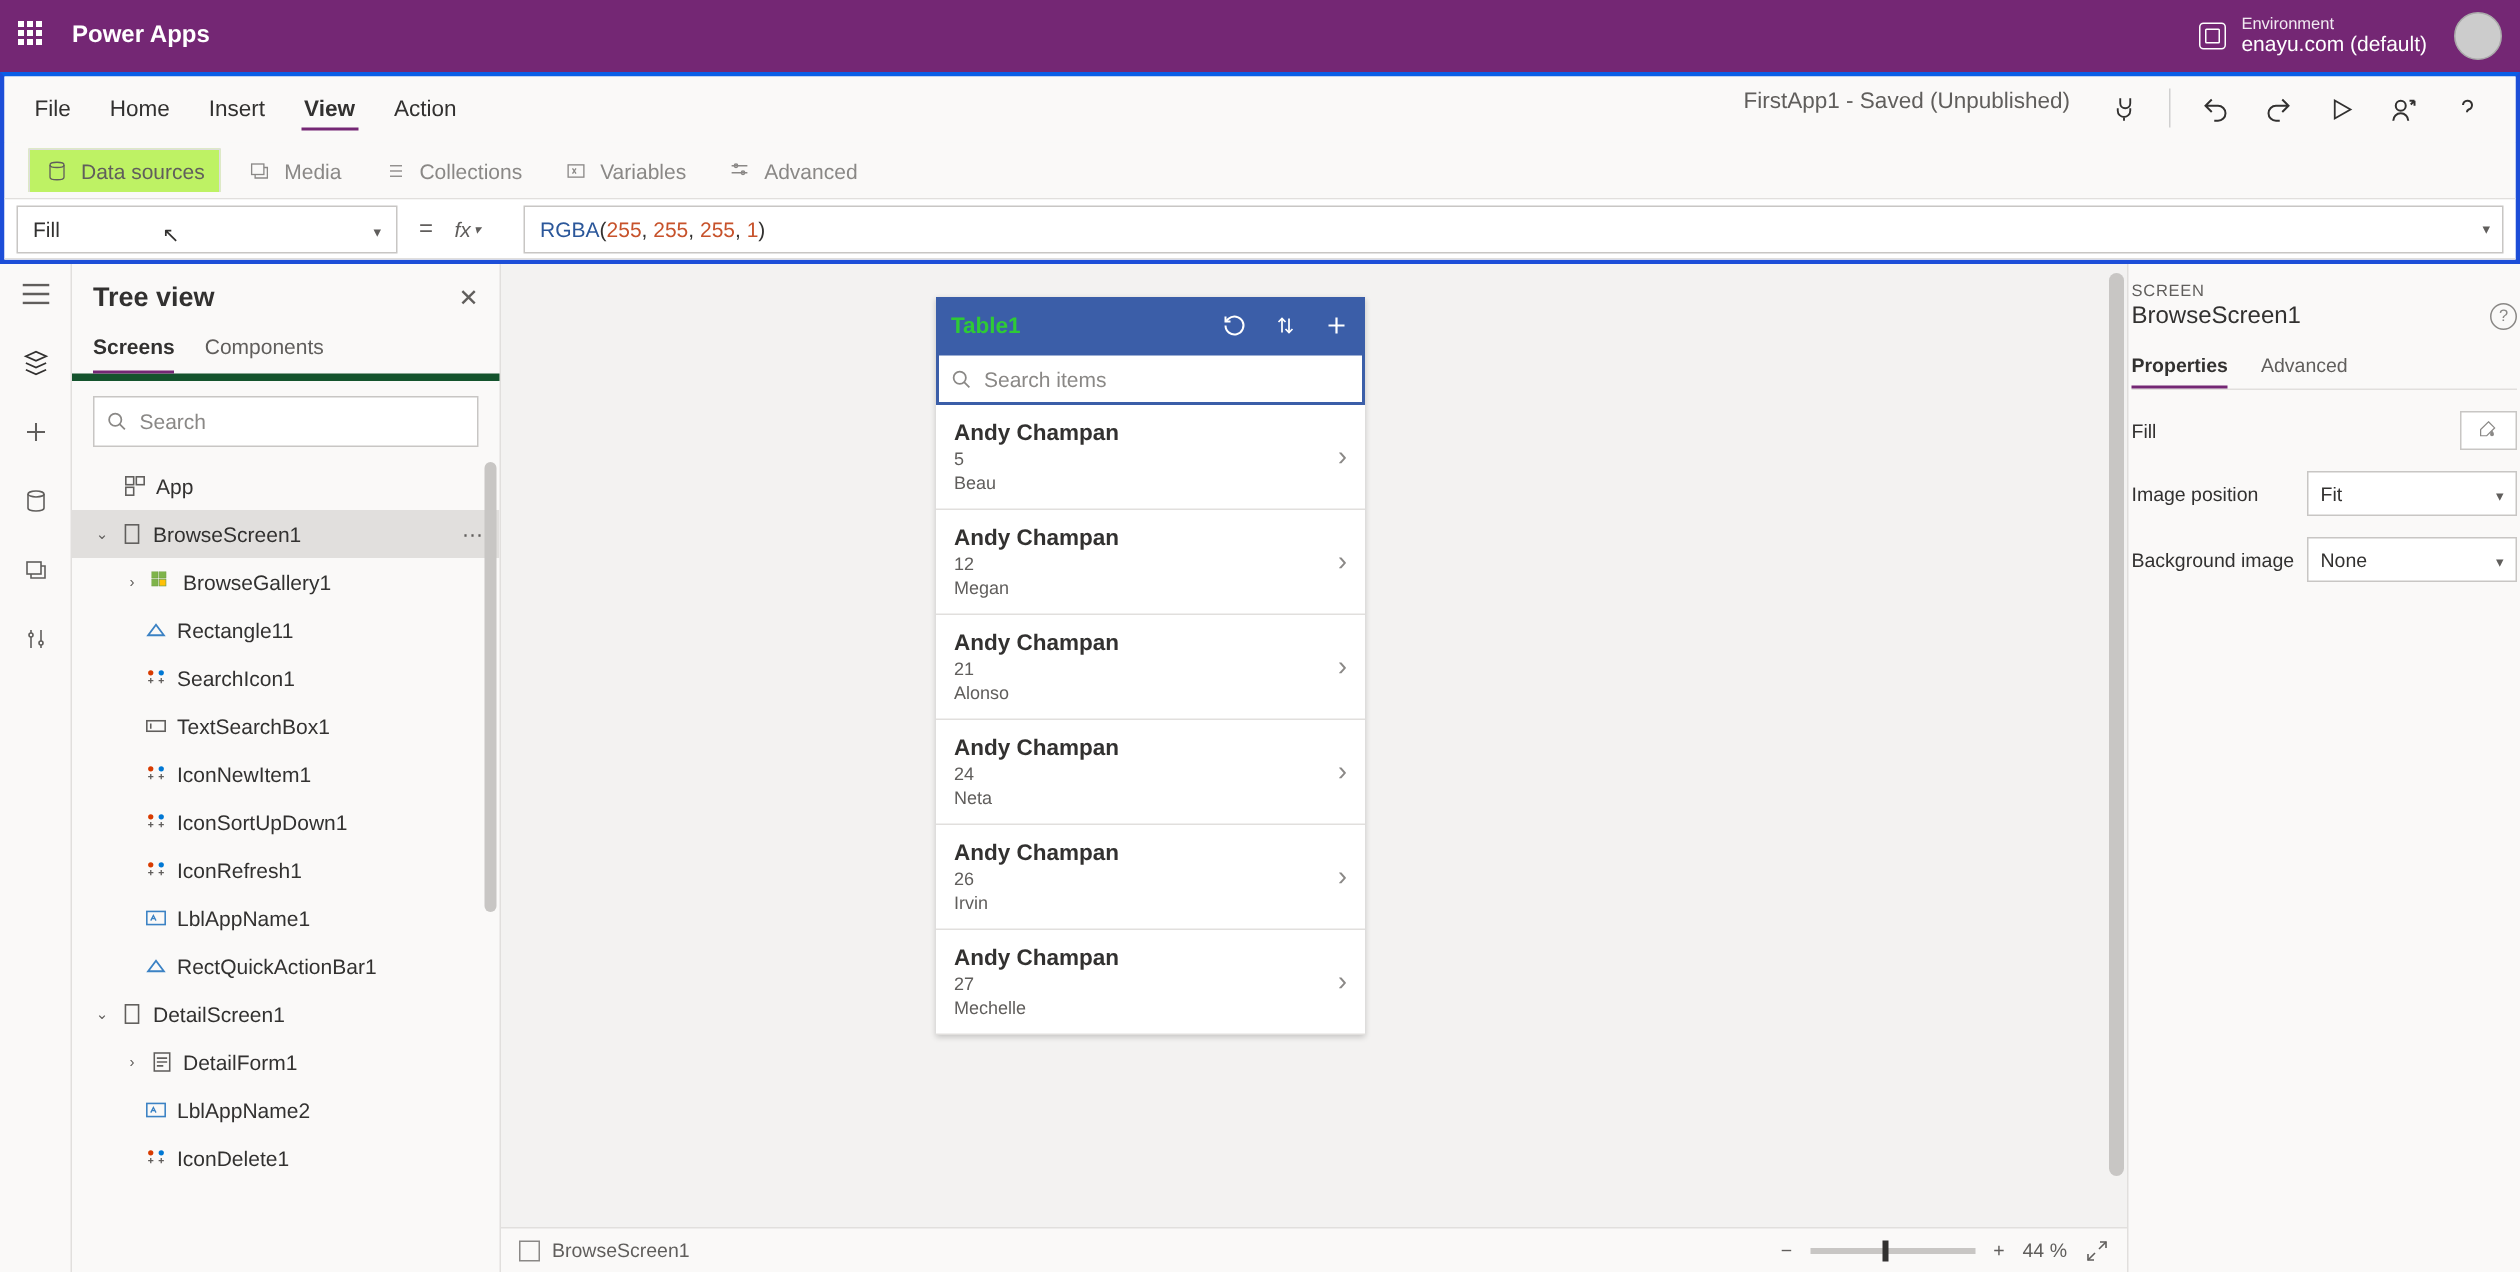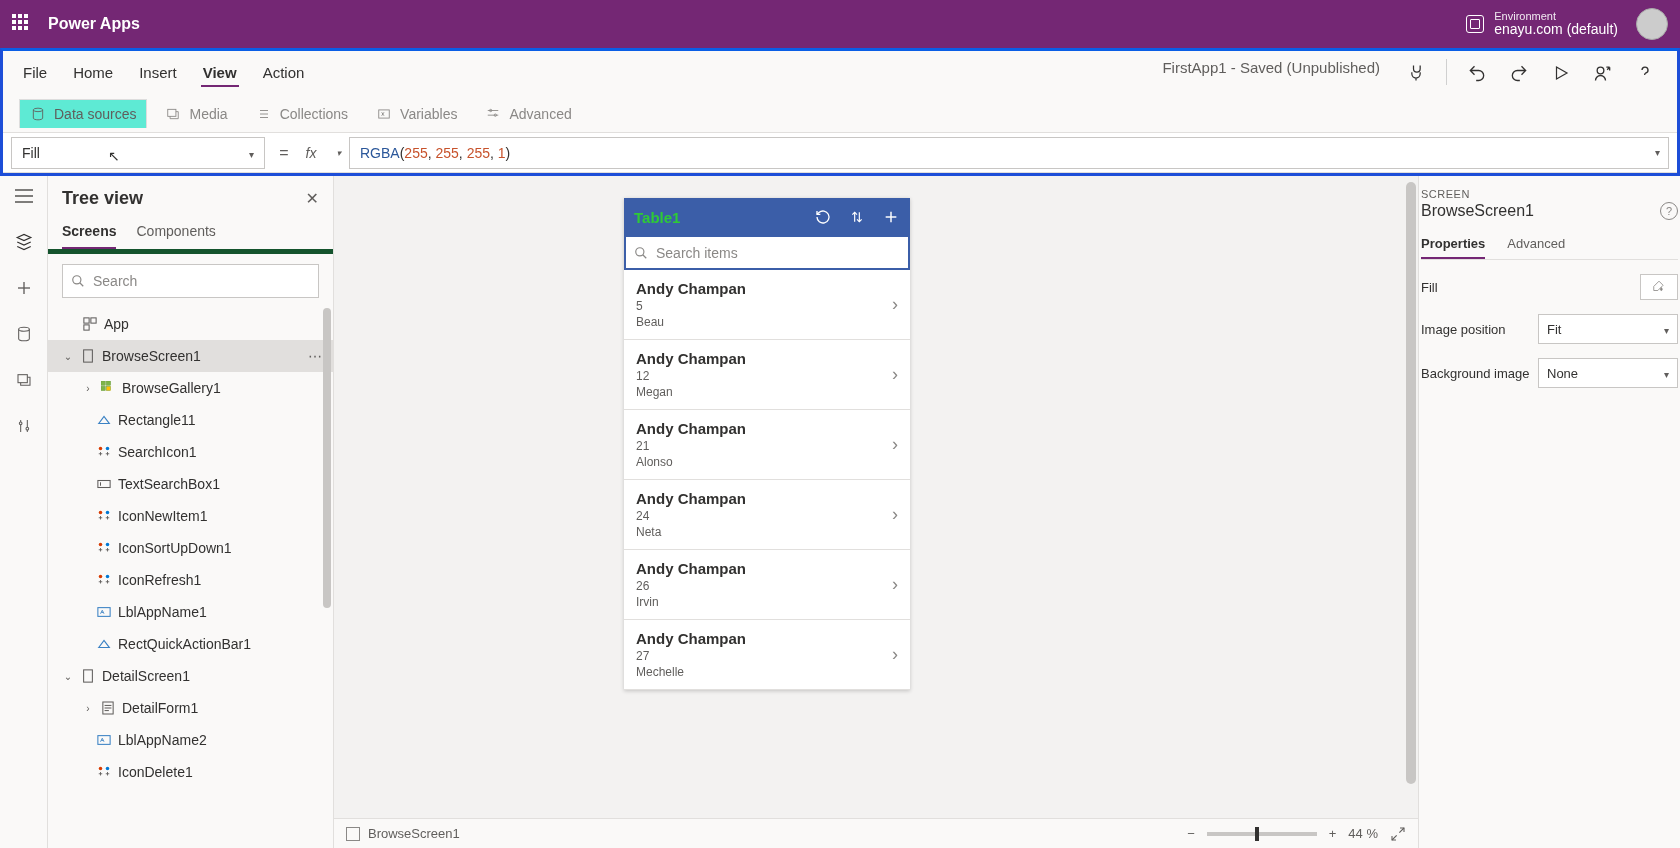--- a/index.html
+++ b/index.html
@@ -27,28 +27,28 @@
 .menu-item { font-size: 15px; color: #323130; cursor: pointer; padding: 4px 2px; }
 .menu-item.active { font-weight: 600; border-bottom: 2px solid #742774; }
 .menubar-right { display: flex; align-items: flex-start; gap: 14px; }
 .doc-status { color: #605e5c; font-size: 15px; margin-right: 8px; }
 .icon-btn { width: 28px; height: 28px; display: flex; align-items: center; justify-content: center; cursor: pointer; color: #323130; }
 .vdiv { width: 1px; height: 26px; background: #d0d0d0; margin: 0 2px; }
 
 
 .ribbon { height: 38px; background: #faf9f8; display: flex; align-items: center; padding: 0 16px; gap: 8px; border-bottom: 1px solid #e1dfdd; }
 .ribbon-item { display: flex; align-items: center; gap: 8px; color: #8a8886; padding: 6px 10px; cursor: pointer; font-size: 14px; }
-.ribbon-item.active { background: #5eead4; border: 1px solid #ddd; border-bottom: none; color: #605e5c; }
+.ribbon-item.active { background: #bef264; border: 1px solid #ddd; border-bottom: none; color: #605e5c; }
 .ribbon-icon { width: 16px; height: 16px; display: inline-flex; align-items: center; justify-content: center; }
 
 
 .formula-row { height: 40px; background: #fff; display: flex; align-items: center; padding: 4px 8px; gap: 8px; border-bottom: 1px solid #e1dfdd; }
 .prop-select { width: 254px; height: 32px; border: 1px solid #c8c6c4; background: #fff; display: flex; align-items: center; justify-content: space-between; padding: 0 10px; color: #323130; cursor: pointer; }
 .equals { width: 22px; text-align: center; color: #605e5c; font-size: 16px; }
-.fx { width: 38px; text-align: center; font-style: italic; color: #605e5c; display:flex; align-items:center; justify-content:flex-end; gap:20px;}
+.fx { width: 38px; text-align: center; font-style: italic; color: #605e5c; display:flex; align-items:center; justify-content:flex-start; gap:2px;}
 .formula-input { flex: 1; height: 32px; border: 1px solid #c8c6c4; display: flex; align-items: center; padding: 0 10px; font-family: Consolas, monospace; font-size: 14px; background:#fff; position:relative;}
 .tok-fn { color: #2b579a; }
 .tok-num { color: #c7522b; }
 .formula-caret { position:absolute; right:8px; color:#605e5c; font-size:10px;}
 
 
 .main { display: flex; height: calc(848px - 48px - 44px - 38px - 40px - 6px); }
 .siderail { width: 48px; background: #faf9f8; border-right: 1px solid #e1dfdd; display: flex; flex-direction: column; align-items: center; padding-top: 10px; gap: 26px; }
 .rail-icon { width: 20px; height: 20px; color: #605e5c; cursor: pointer; display:flex; align-items:center; justify-content:center;}
 .rail-icon.active { color: #323130; }

